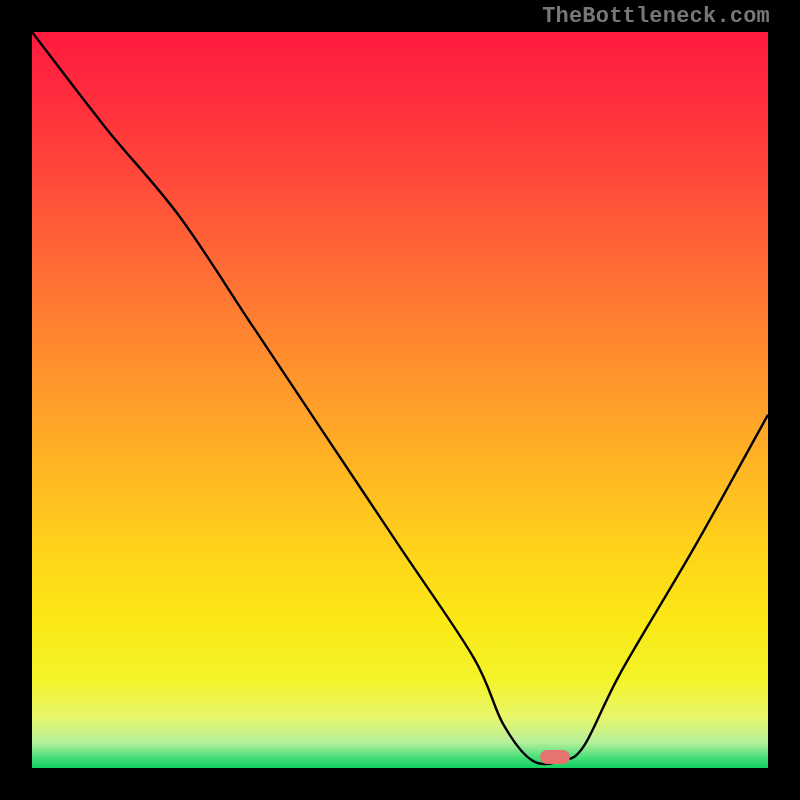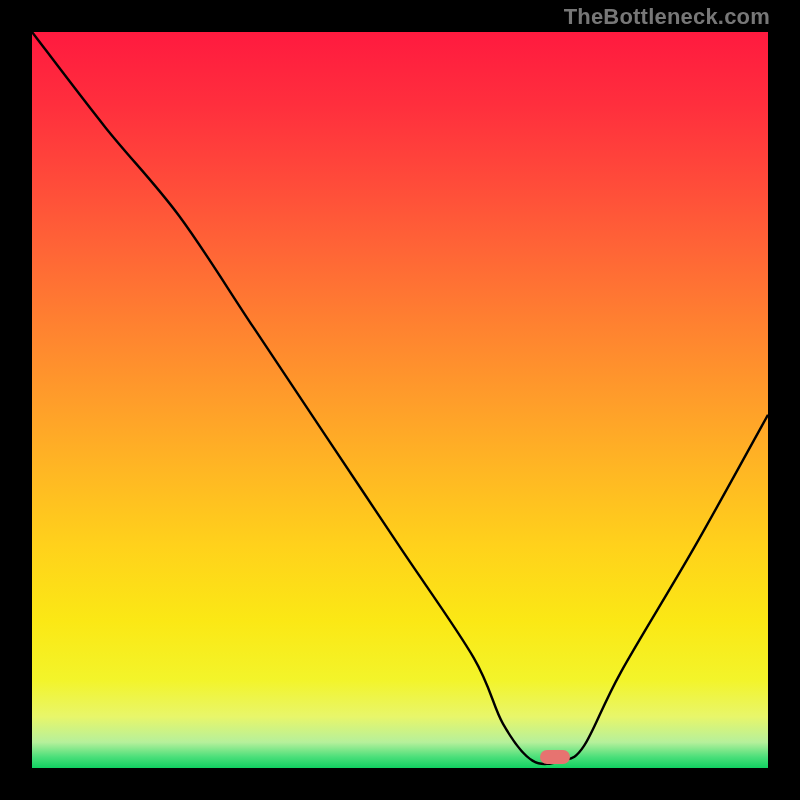--- a/index.html
+++ b/index.html
@@ -11,20 +11,21 @@
     overflow: hidden;
     font-family: Arial, Helvetica, sans-serif;
   }
   .frame {
     position: absolute;
     left: 0;
     top: 0;
     width: 800px;
     height: 800px;
     background: #000;
+    font-family: Liberation Mono, monospace;
   }
   .plot-area {
     position: absolute;
     left: 32px;
     top: 32px;
     width: 736px;
     height: 736px;
     overflow: hidden;
   }
   .gradient {

